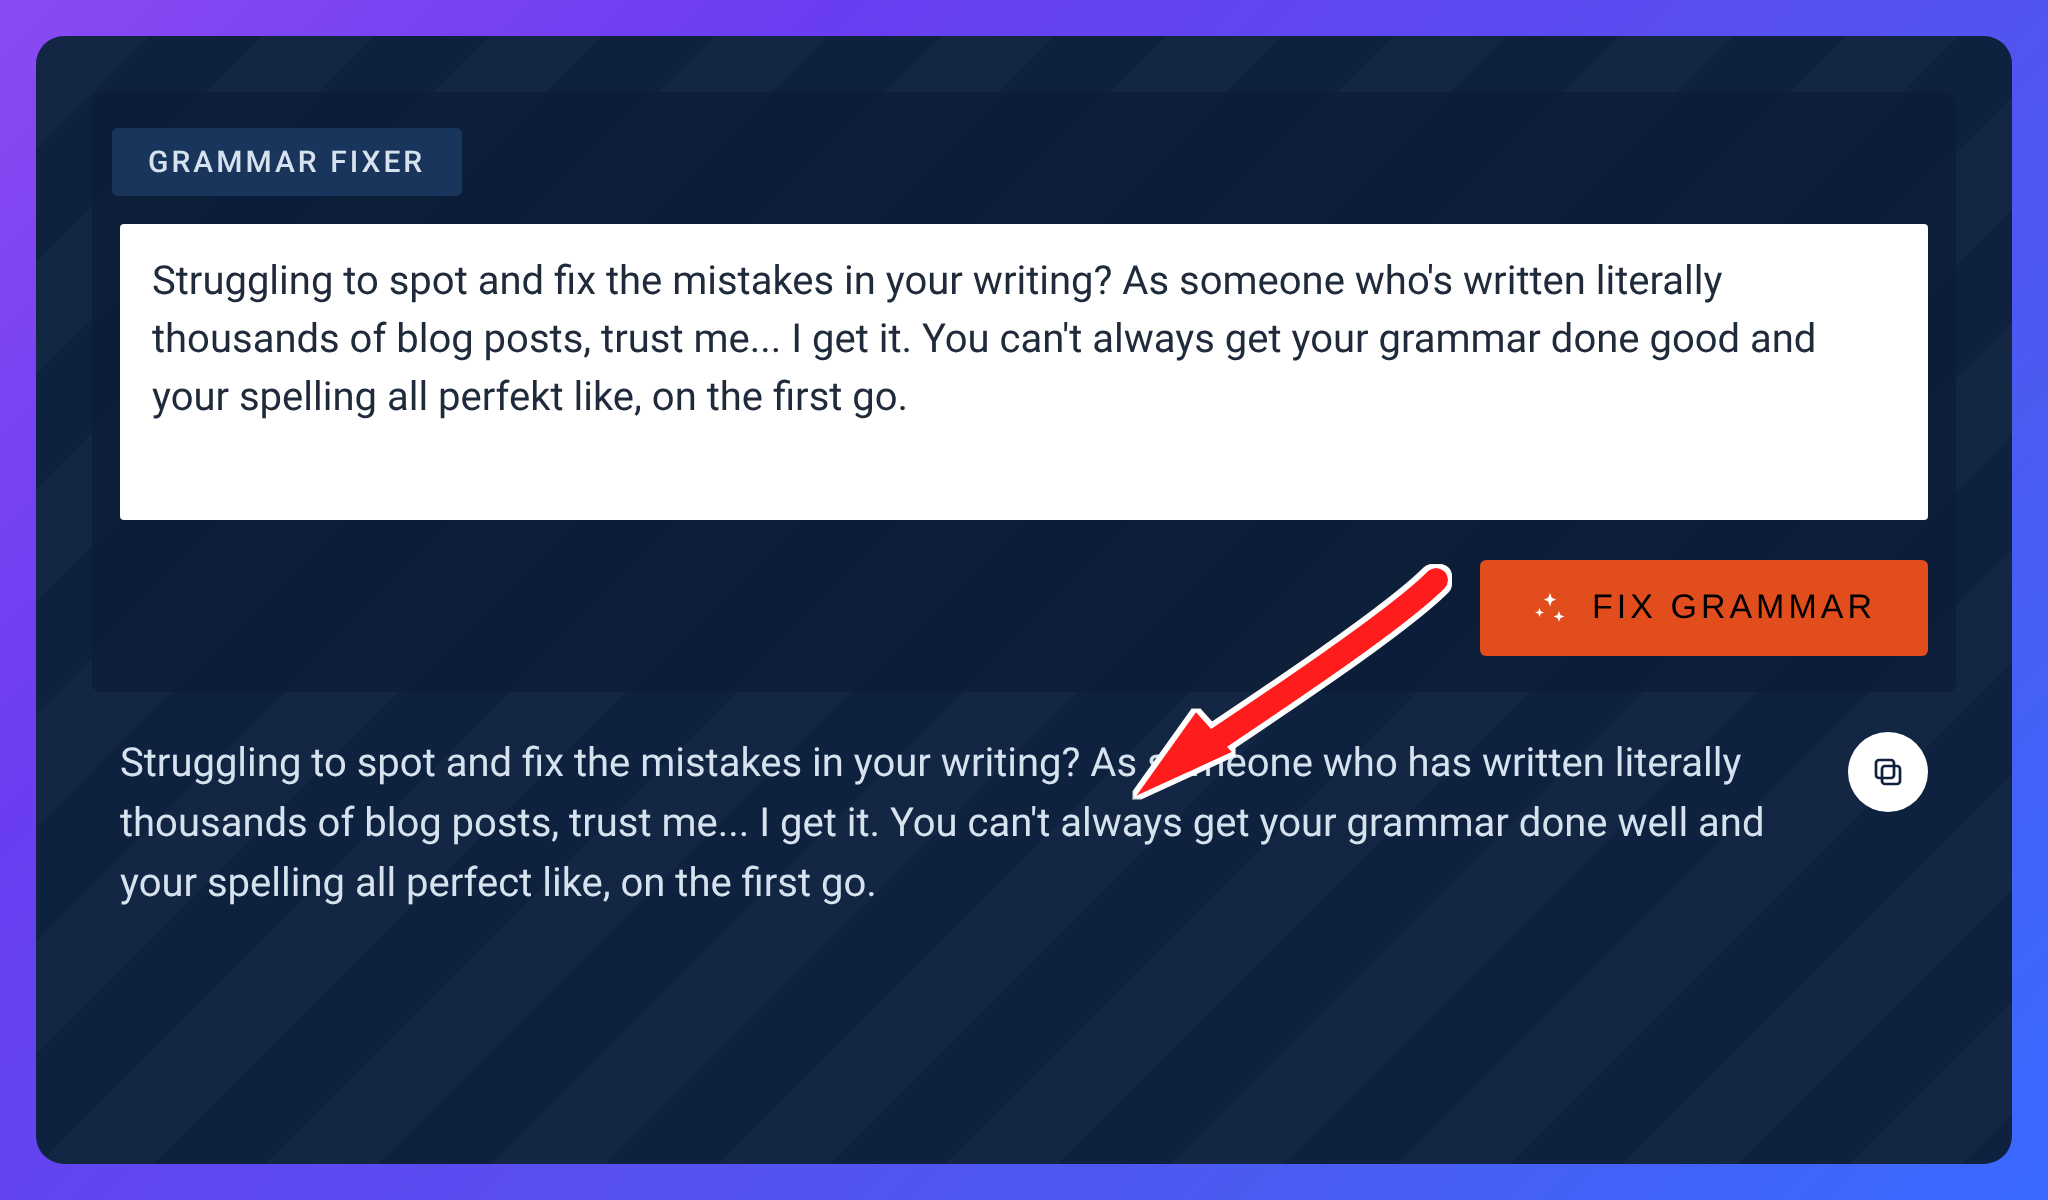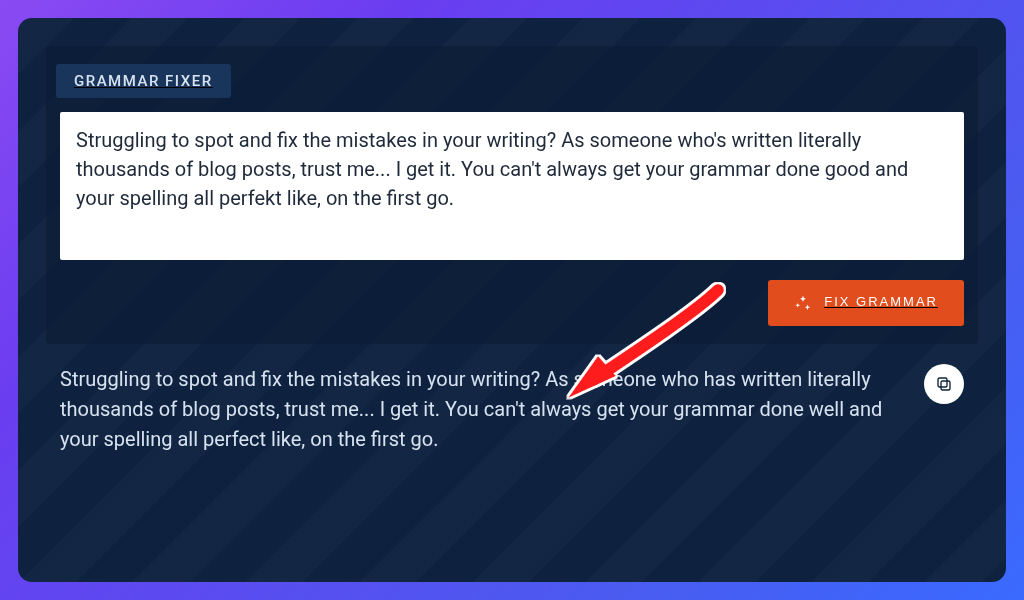--- a/index.html
+++ b/index.html
@@ -22,21 +22,20 @@
     content:"";
     position:absolute; inset:0;
     background-image: repeating-linear-gradient(135deg, rgba(255,255,255,0.02) 0 40px, rgba(255,255,255,0) 40px 80px);
     pointer-events:none;
   }
   .top-panel {
     background: rgba(10,25,50,0.55);
     border-radius: 4px;
     padding: 0 0 18px 0;
     position: relative;
-    text-decoration: underline;
   }
   .tabs {
     display: flex;
     gap: 0;
     padding: 18px 10px 14px 10px;
   }
   .tab {
     color: #d7e2ef;
     font-size: 15px;
     letter-spacing: 1.5px;
@@ -66,29 +65,29 @@
     font-family: inherit;
     outline: none;
   }
   .action-row {
     display: flex;
     justify-content: flex-end;
     padding: 16px 14px 0 14px;
   }
   .fix-btn {
     background: #e14d1d;
-    color: #ffffff;
+    color: #000000;
     border: none;
     border-radius: 3px;
     padding: 14px 26px;
-    font-size: 13px;
+    font-size: 17px;
     letter-spacing: 2px;
     font-weight: 500;
     display: flex;
-    align-items: flex-start;
+    align-items: center;
     gap: 12px;
     cursor: pointer;
   }
   .sparkle { width:18px;height:18px;fill:#fff; }
   .output-panel {
     margin-top: 20px;
     position: relative;
     padding: 0 14px;
   }
   .output-text {

